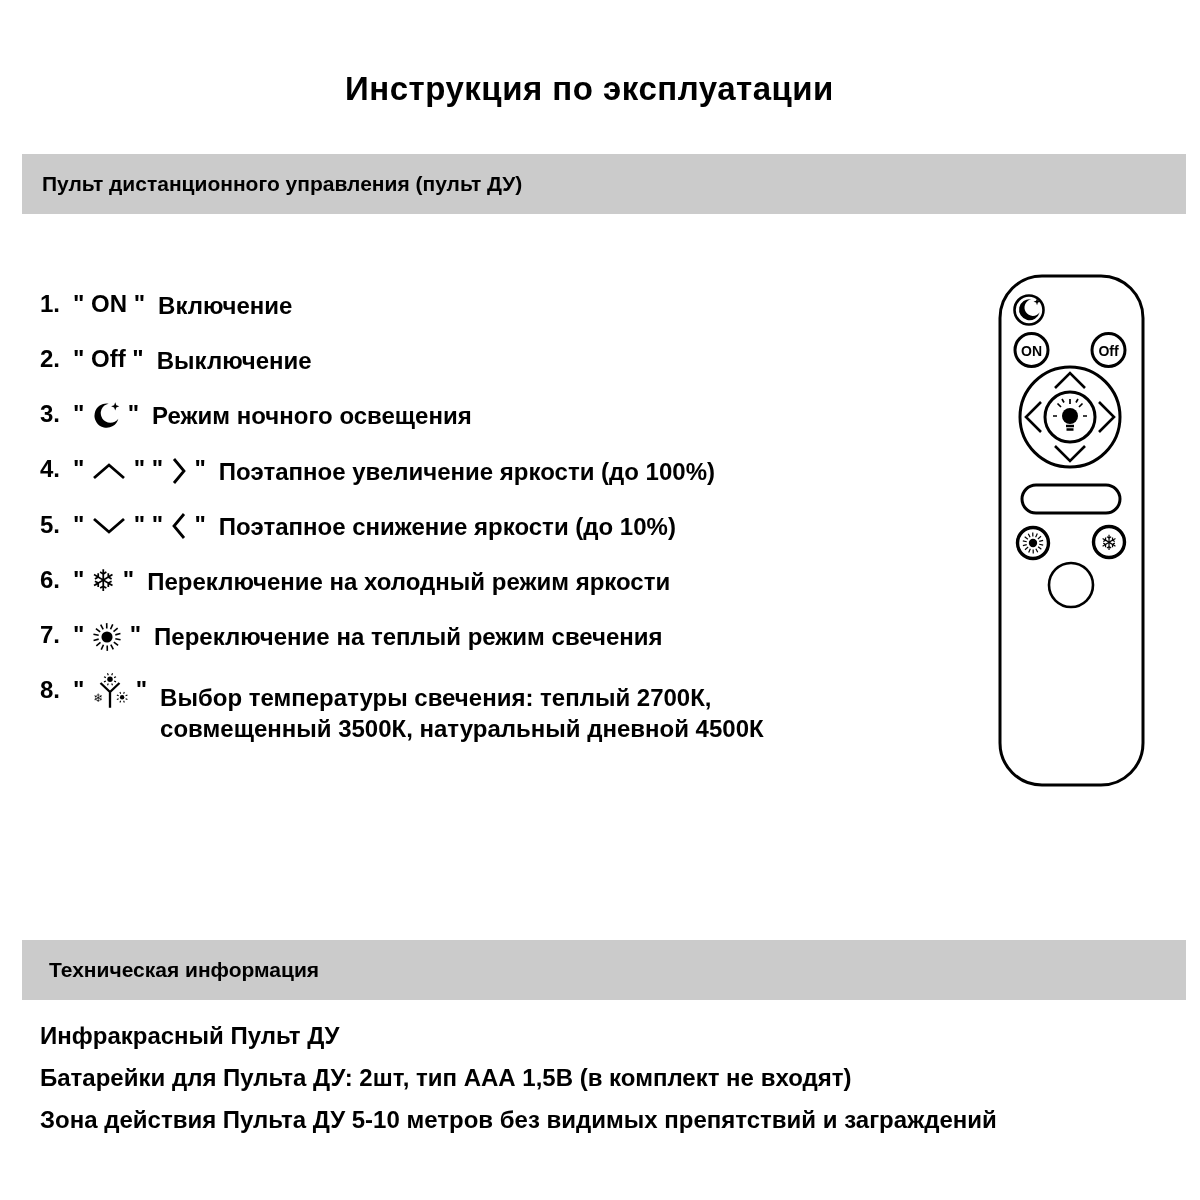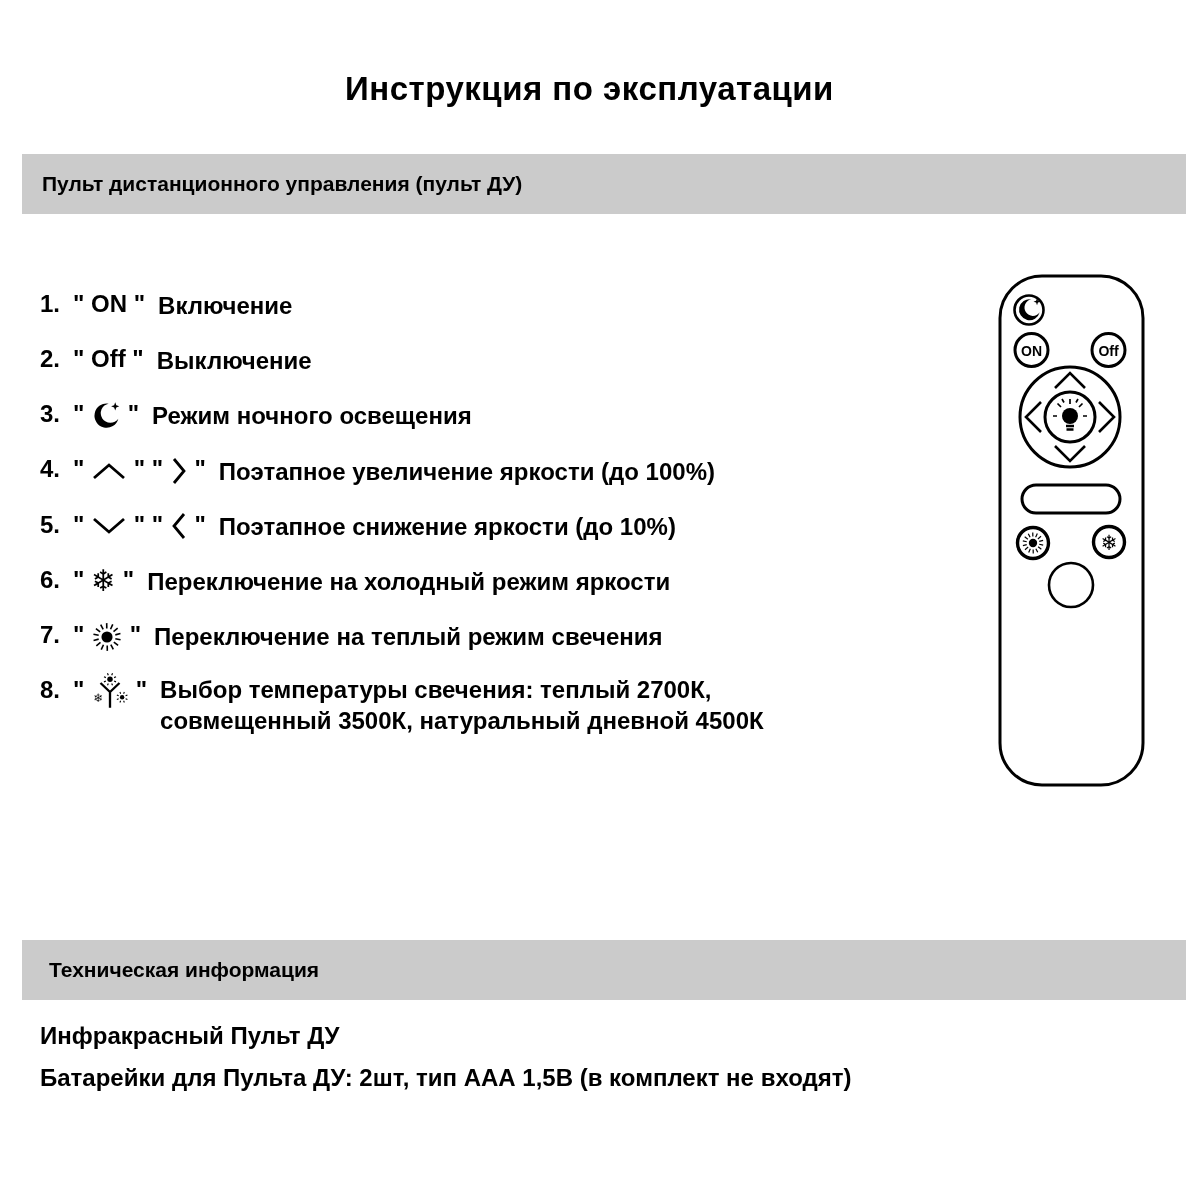--- a/index.html
+++ b/index.html
@@ -26,21 +26,21 @@
   .list-item{min-height:31px;line-height:31px;margin-bottom:22px;white-space:nowrap;}
   .num{display:inline-block;width:33px;}
   .seg-text{white-space:pre;}
   .icn{vertical-align:middle;margin-top:-10px;margin-bottom:-10px;display:inline-block;}
   .icn svg{display:block;}
   .glyph-icn{
     display:inline-block;vertical-align:middle;font-size:30px;line-height:30px;
     margin-top:-10px;margin-bottom:-10px;font-weight:normal;
   }
   .desc{display:inline-block;vertical-align:middle;margin-left:13px;white-space:normal;line-height:31px;}
-  .desc.two-line{vertical-align:top;margin-top:0;}
+  .desc.two-line{vertical-align:top;margin-top:8px;}
   #remote-wrap{position:absolute;left:988px;top:268px;width:170px;height:526px;}
   svg text{font-family:"Liberation Sans","DejaVu Sans",sans-serif;font-weight:bold;fill:#000;}
   #tech-block{position:absolute;left:40px;top:1022px;font-size:24px;}
   .tech-line{line-height:28px;margin-bottom:14px;}
 </style>
 </head>
 <body>
 
 <div id="page">
 
@@ -179,15 +179,16 @@
     </svg>
   </div>
 
   <div id="bar-tech" class="section-bar">
     <span>Техническая информация</span>
   </div>
 
   <div id="tech-block">
     <div class="tech-line">Инфракрасный Пульт ДУ</div>
     <div class="tech-line">Батарейки для Пульта ДУ: 2шт, тип ААА 1,5В (в комплект не входят)</div>
+    <div class="tech-line">Зона действия Пульта ДУ 5-10 метров без видимых препятствий и заграждений</div>
   </div>
 
 </div>
 
 </body></html>

